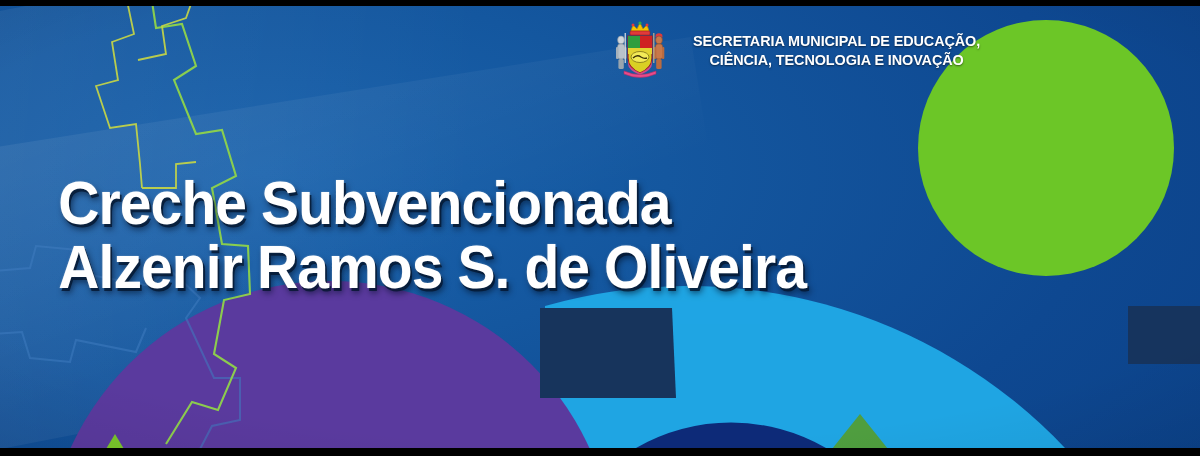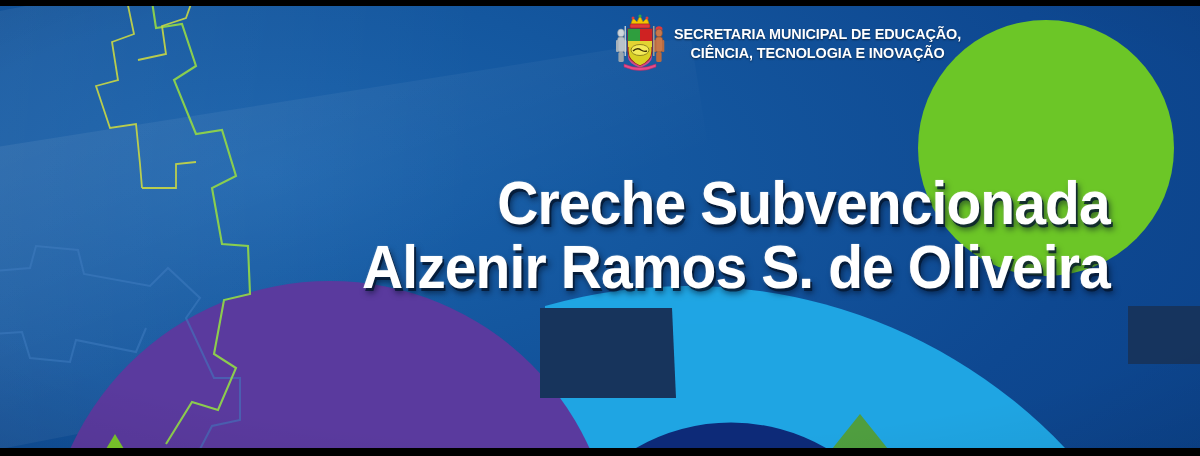--- a/index.html
+++ b/index.html
@@ -89,24 +89,24 @@
     background: #000000;
     z-index: 40;
   }
   .bar-top { top: 0; height: 6px; }
   .bar-bottom { bottom: 0; height: 8px; }
 
   
   .header {
     position: absolute;
     left: 612px;
-    top: 7px;
+    top: 14px;
     display: flex;
     align-items: center;
-    gap: 6px;
+    gap: 25px;
     z-index: 25;
   }
   .crest {
     width: 56px;
     height: 60px;
     flex: 0 0 auto;
   }
   .secretaria {
     color: #ffffff;
     font-family: "Liberation Sans", sans-serif;
@@ -117,24 +117,24 @@
     text-align: center;
     transform: scaleX(0.93);
     transform-origin: left center;
     text-shadow: 0 1px 2px rgba(0,0,0,0.55);
     white-space: nowrap;
   }
 
   
   .title-block {
     position: absolute;
-    left: 0;
+    left: 12px;
     top: 166px;
     width: 1156px;
-    text-align: right;
+    text-align: left;
     z-index: 30;
     pointer-events: none;
   }
   .title-line {
     color: #ffffff;
     font-family: "Liberation Sans", sans-serif;
     font-weight: bold;
     font-size: 62px;
     line-height: 62px;
     letter-spacing: -1px;

